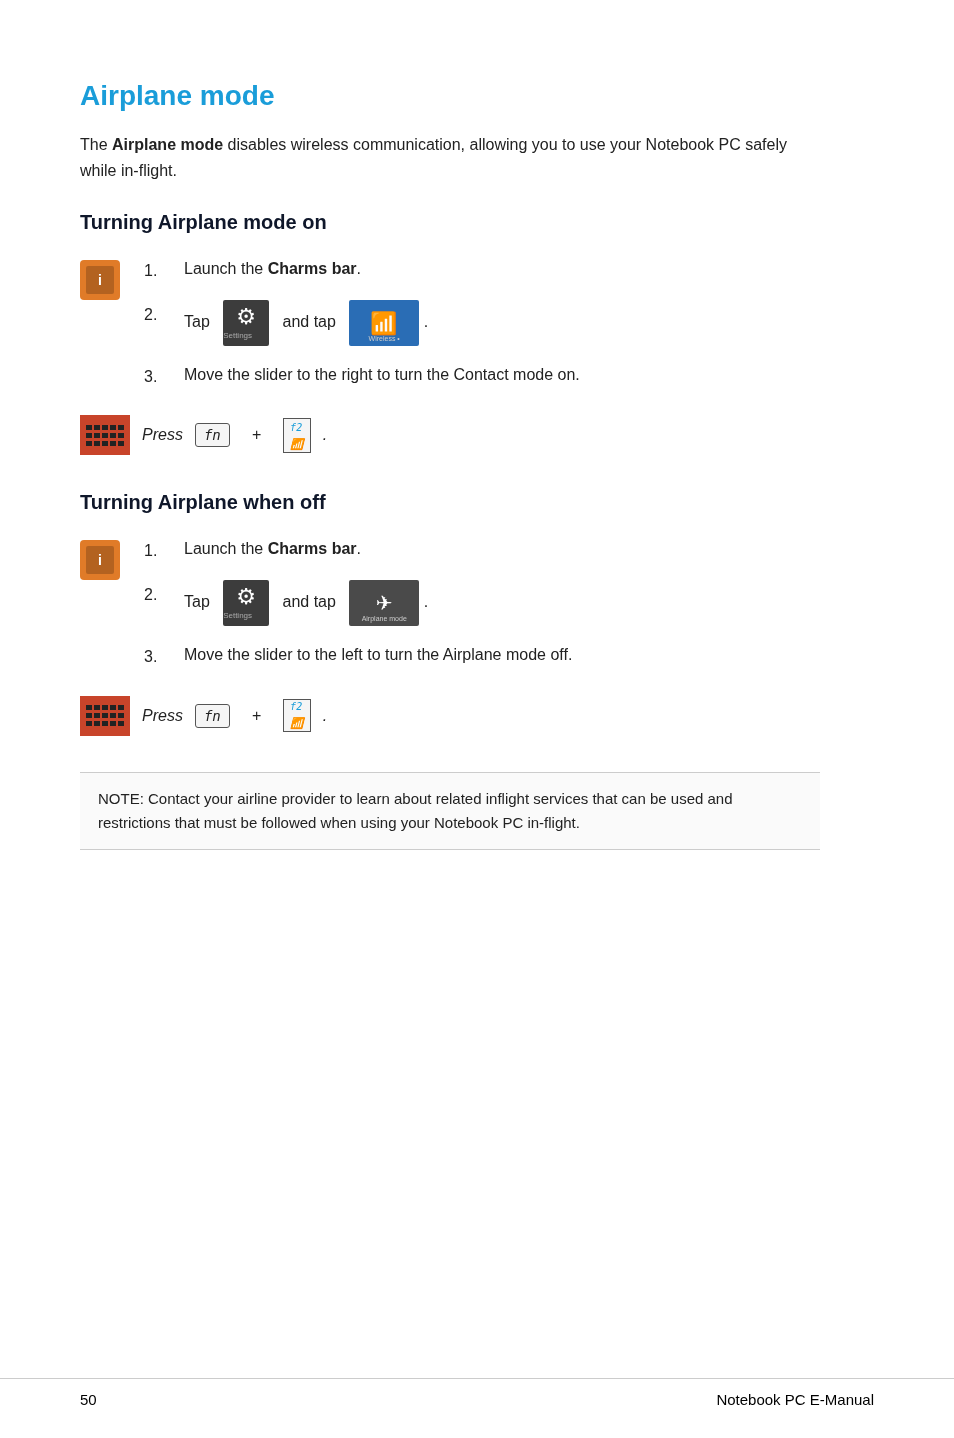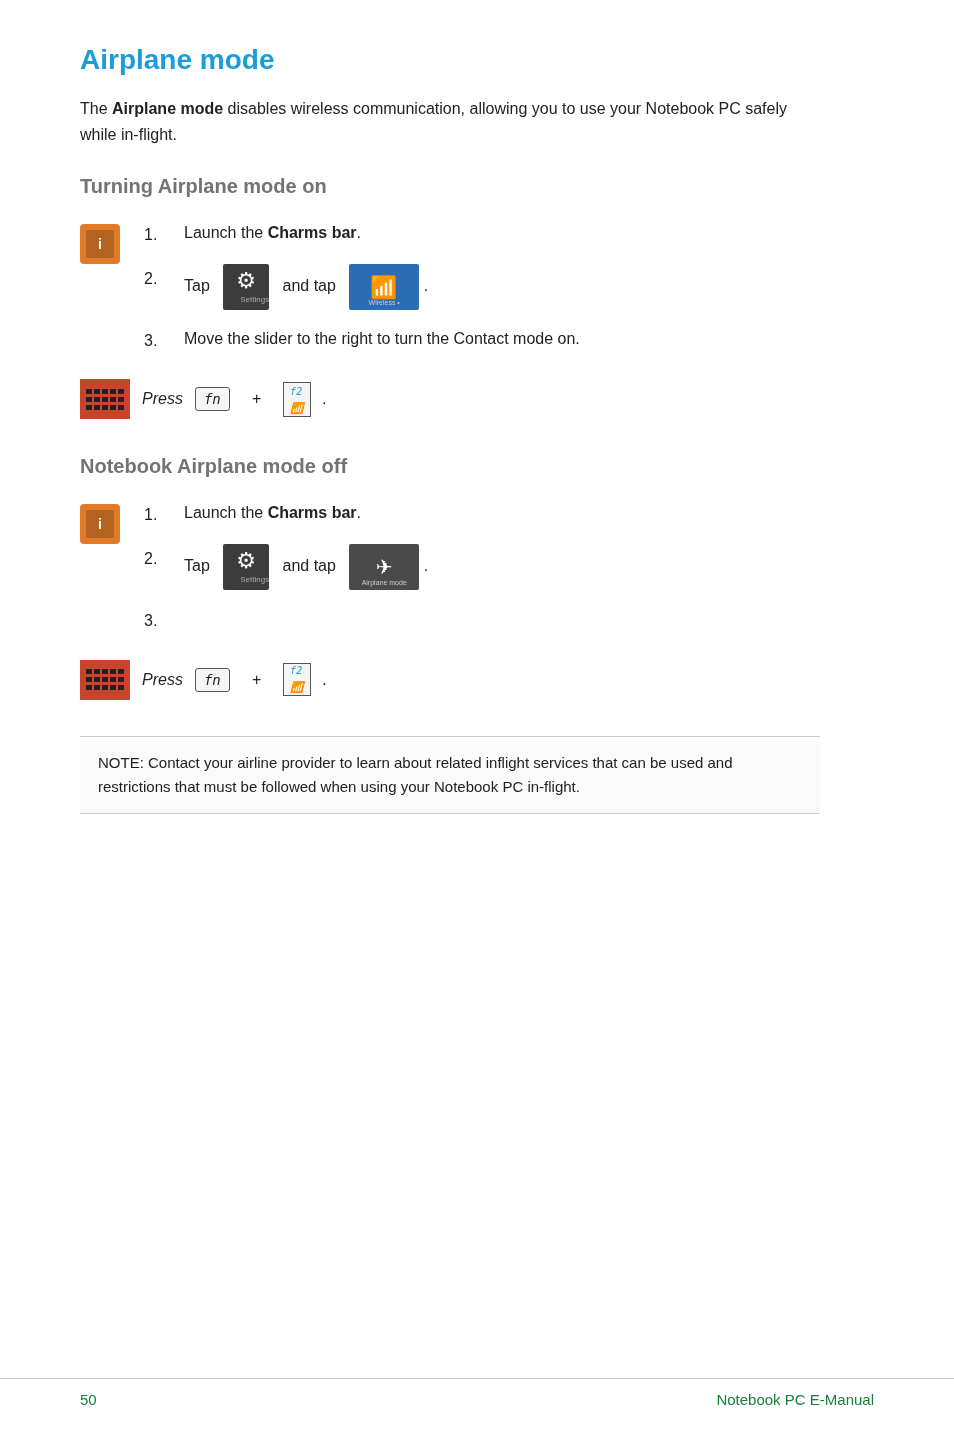--- a/index.html
+++ b/index.html
@@ -6,37 +6,37 @@
     body {
       font-family: Arial, sans-serif;
       font-size: 16px;
       background: #fff;
       color: #222;
       width: 954px;
       min-height: 1438px;
       position: relative;
     }
     .page {
-      padding: 44px 80px 80px 80px;
+      padding: 80px 80px 80px 80px;
       max-width: 900px;
     }
     .page-title {
       color: #1a9dd9;
       font-size: 28px;
       font-weight: bold;
       margin-bottom: 18px;
     }
     .intro-text {
       font-size: 16px;
       line-height: 1.6;
       margin-bottom: 28px;
       margin-top: 20px;
     }
     .section-title {
-      color: #737373;
+      color: #0f172a;
       font-size: 20px;
       font-weight: bold;
       margin-bottom: 22px;
     }
     .section {
       margin-bottom: 36px;
     }
     .method-row {
       display: flex;
       align-items: flex-start;
@@ -70,21 +70,21 @@
       width: 46px;
       height: 46px;
       background: #3c3c3c;
       border-radius: 2px;
       position: relative;
       vertical-align: middle;
     }
     .settings-box-label {
       color: #aaa;
       font-size: 8px;
-      text-align: right;
+      text-align: left;
       position: absolute;
       bottom: 3px;
       width: 100%;
     }
     .gear-icon {
       color: white;
       font-size: 22px;
       display: flex;
       justify-content: center;
       align-items: center;
@@ -244,21 +244,21 @@
     .footer-bar {
       position: absolute;
       bottom: 30px;
       left: 0;
       right: 0;
       border-top: 1px solid #ccc;
       display: flex;
       justify-content: space-between;
       padding: 12px 80px 0 80px;
       font-size: 15px;
-      color: #15803d;
+      color: #000000;
     }
     .plus-sign {
       font-size: 16px;
       font-weight: normal;
     }
   </style>
 </head>
 <body>
 
 <div class="page">
@@ -355,21 +355,21 @@
           <span style="font-size:14px;"></span>
           <span style="font-size:10px; color:#1a9dd9; position:relative; top:-2px;">f2</span>
           <span style="font-size:11px; color:#666; display:block; margin-top:2px;">📶</span>
         </span>
       </span>
       <span>.</span>
     </div>
   </div>
 
   <div class="section">
-    <h2 class="section-title">Notebook Airplane mode off</h2>
+    <h2 class="section-title">Turning Airplane when off</h2>
 
     <div class="method-row">
 
       <div class="orange-icon" style="margin-right:24px; margin-top:4px;">
         <div class="orange-icon-inner">i</div>
       </div>
 
       <div class="method-steps">
 
         <div class="step">
@@ -398,20 +398,21 @@
                 ✈
               </span>
               <span class="airplane-label">Airplane mode</span>
             </span>
             .
           </span>
         </div>
 
         <div class="step">
           <span class="step-num">3.</span>
+          <span class="step-content">Move the slider to the left to turn the Airplane mode off.</span>
         </div>
       </div>
     </div>
 
     <div class="press-row">
 
       <div class="keyboard-icon">
         <div class="key-row">
           <div class="key-dot"></div>
           <div class="key-dot"></div>

